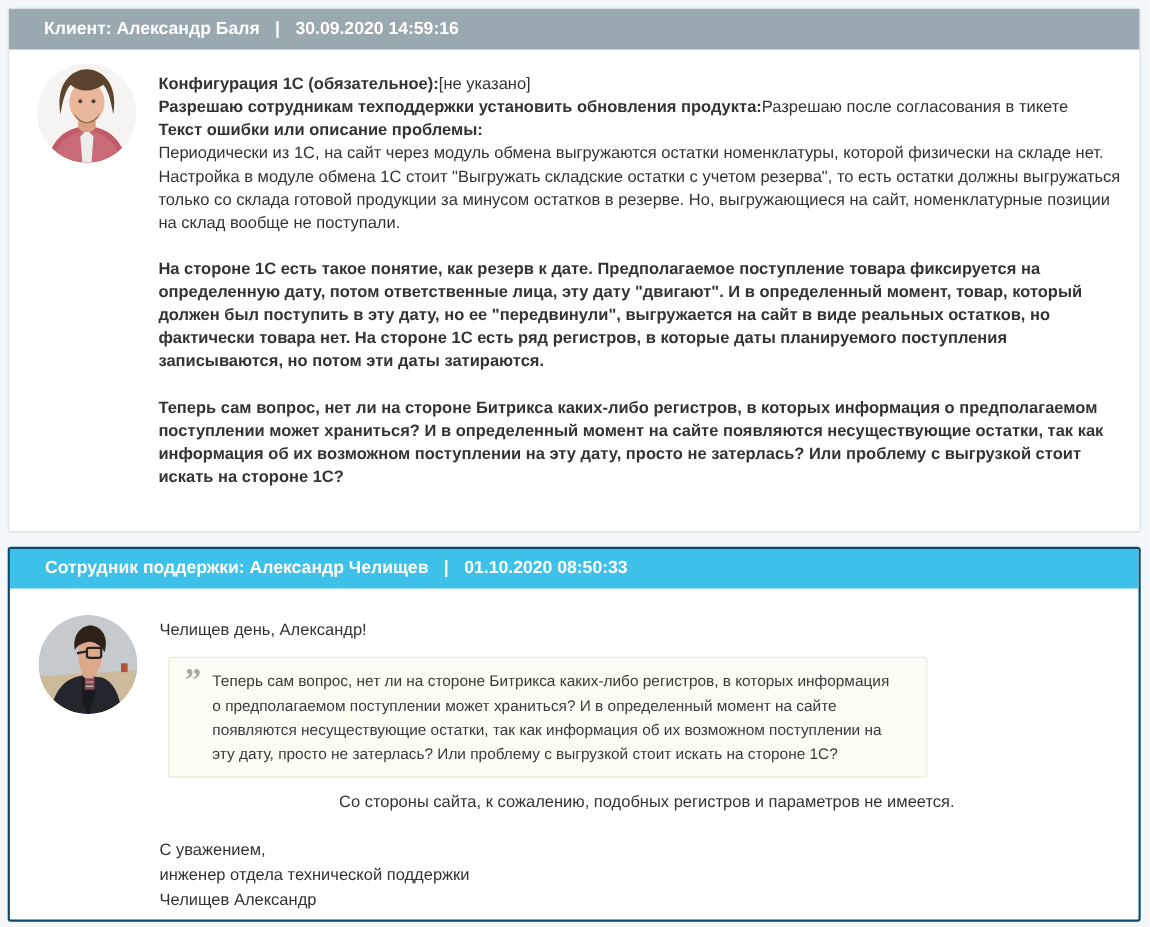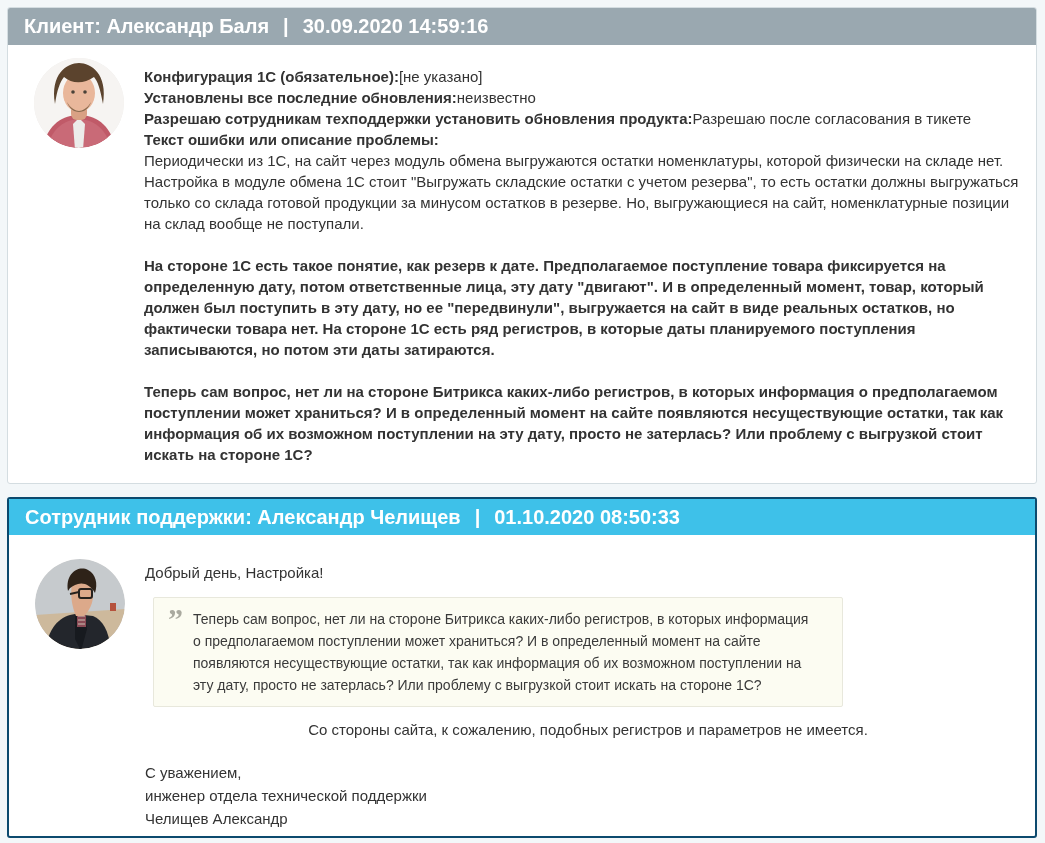--- a/index.html
+++ b/index.html
@@ -14,22 +14,22 @@
   }
   .card {
     position:absolute; left:7px; width:1030px;
     background:#FFFFFF; border-radius:3px; overflow:hidden;
   }
   .card.client  { top:7px;   height:477px; border:1px solid #D4DDE1; }
   .card.support { top:497px; height:341px; border:2px solid #0c4a6e; }
 
   .msg-header {
     display:flex; align-items:center;
-    height:37px; padding:0 16px;
-    color:#fff; font-weight:bold; font-size:20px;
+    height:37px; padding:0 32px;
+    color:#fff; font-weight:bold; font-size:16px;
   }
   .client  .msg-header { background:#9AA8B0; }
   .support .msg-header { background:#3EC1E9; height:36px; }
   .sep { margin:0 14px; }
 
   .msg-body { position:relative; }
   .avatar {
     position:absolute; left:26px; top:13px;
     width:90px; height:90px; border-radius:50%; overflow:hidden;
     background:#f0eeec;
@@ -94,23 +94,20 @@
             <circle cx="51" cy="34" r="1.8" fill="#4a4238"></circle>
             <path d="M21,46 C16,16 33,5 45,5 C57,5 74,16 69,46 C66,30 64,24 60,19 C50,26 38,26 30,19 C26,24 23,32 21,46 Z" fill="#5b432d"></path>
           </g>
         </svg>
       </div>
       <div class="content">
         <div class="field">
           <span class="lbl">Конфигурация 1С (обязательное):</span><span class="val">[не указано]</span>
         </div>
         <div class="field">
-          <span class="lbl">Установлены все последние обновления:</span><span class="val">неизвестно</span>
-        </div>
-        <div class="field">
           <span class="lbl">Разрешаю сотрудникам техподдержки установить обновления продукта:</span><span class="val">Разрешаю после согласования в тикете</span>
         </div>
         <div class="field">
           <span class="lbl">Текст ошибки или описание проблемы:</span><span class="val"></span>
         </div>
         <div class="para">Периодически из 1С, на сайт через модуль обмена выгружаются остатки номенклатуры, которой физически на складе нет. Настройка в модуле обмена 1С стоит "Выгружать складские остатки с учетом резерва", то есть остатки должны выгружаться только со склада готовой продукции за минусом остатков в резерве. Но, выгружающиеся на сайт, номенклатурные позиции на склад вообще не поступали.</div>
         <div class="para gap">На стороне 1С есть такое понятие, как резерв к дате. Предполагаемое поступление товара фиксируется на определенную дату, потом ответственные лица, эту дату "двигают". И в определенный момент, товар, который должен был поступить в эту дату, но ее "передвинули", выгружается на сайт в виде реальных остатков, но фактически товара нет. На стороне 1С есть ряд регистров, в которые даты планируемого поступления записываются, но потом эти даты затираются.</div>
         <div class="para gap">Теперь сам вопрос, нет ли на стороне Битрикса каких-либо регистров, в которых информация о предполагаемом поступлении может храниться? И в определенный момент на сайте появляются несуществующие остатки, так как информация об их возможном поступлении на эту дату, просто не затерлась? Или проблему с выгрузкой стоит искать на стороне 1С?</div>
       </div>
     </div>
@@ -139,21 +136,21 @@
             <rect x="42" y="56" width="9" height="12" fill="#8a4a55"></rect>
             <path d="M43,57 h7 M43,61 h7 M43,65 h7" stroke="#c9c0b2" stroke-width="1"></path>
             <path d="M37,24 C48,18 58,26 58,36 C58,45 54,52 49,57 L41,57 C37,48 35,36 37,24 Z" fill="#dca98a"></path>
             <path d="M33,32 C30,14 44,6 53,11 C61,15 63,25 60,34 C56,26 48,23 43,25 C39,26 35,28 33,32 Z" fill="#2e2218"></path>
             <rect x="44" y="30" width="13" height="9" rx="2" fill="none" stroke="#26211d" stroke-width="2"></rect>
             <path d="M44,33 L35,35" stroke="#26211d" stroke-width="2"></path>
           </g>
         </svg>
       </div>
       <div class="content">
-        <div class="greeting">Добрый день, Настройка!</div>
+        <div class="greeting">Челищев день, Александр!</div>
         <div class="quote">
           <span class="quote-icon">”</span>
           <span>Теперь сам вопрос, нет ли на стороне Битрикса каких-либо регистров, в которых информация о предполагаемом поступлении может храниться? И в определенный момент на сайте появляются несуществующие остатки, так как информация об их возможном поступлении на эту дату, просто не затерлась? Или проблему с выгрузкой стоит искать на стороне 1С?</span>
         </div>
         <div class="reply">Со стороны сайта, к сожалению, подобных регистров и параметров не имеется.</div>
         <div class="signature">
           <div>С уважением,</div>
           <div>инженер отдела технической поддержки</div>
           <div>Челищев Александр</div>
         </div>

